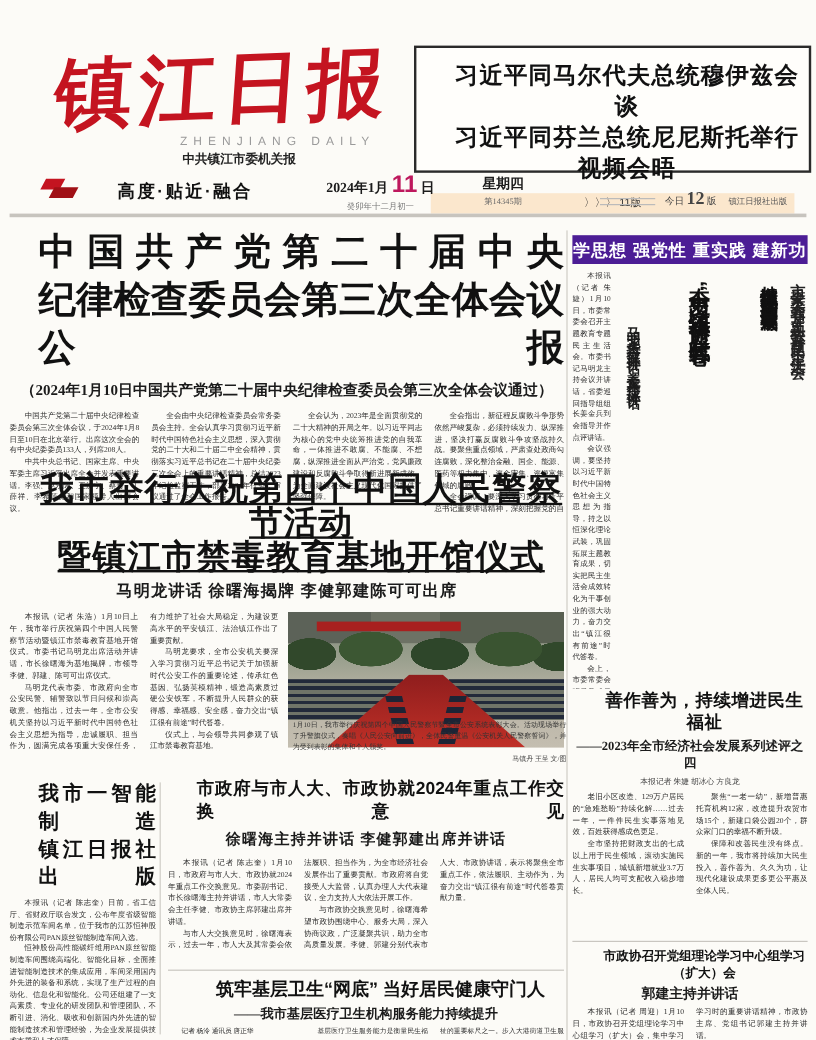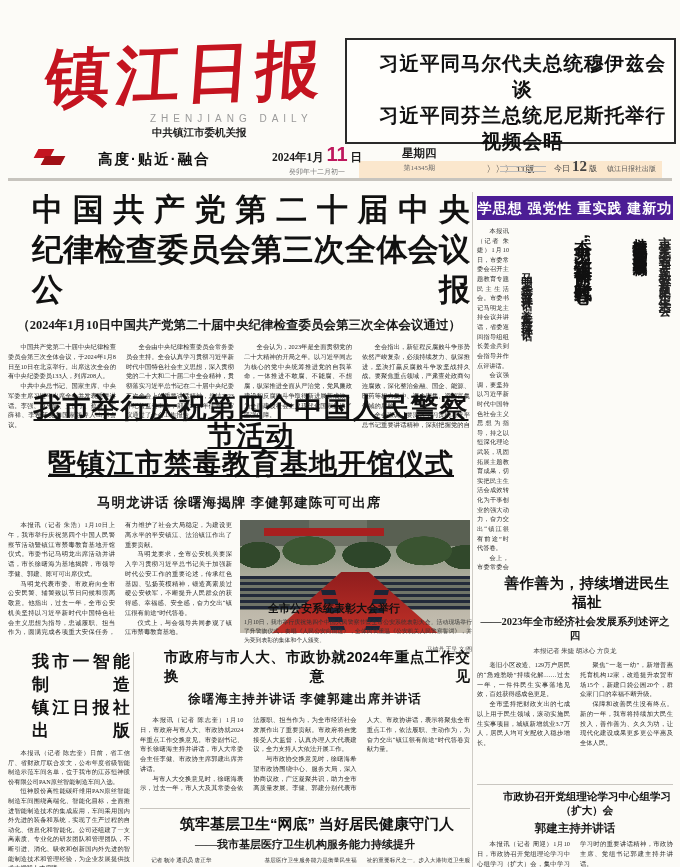--- a/index.html
+++ b/index.html
@@ -71,21 +71,21 @@
   .ms-body{margin-top:4px;height:122px;}
 
   .zx{left:477px;top:784px;width:196px;border-top:1px solid #c9c6c0;padding-top:5px;}
   .zx-t{font-size:10.5px;text-align:center;}
   .zx-s{font-size:11.5px;font-weight:700;text-align:center;margin:3px 0 3px;}
   .zx-body{height:46px;}
 
   
   .police{left:8px;top:394px;width:462px;}
   .po-t{font-size:28px;line-height:28px;text-align:center;letter-spacing:1px;text-decoration:underline;}
-  .po-sub{font-size:13.5px;text-align:center;margin-top:16px;letter-spacing:1px;}
+  .po-sub{font-size:13.5px;text-align:center;margin-top:6px;letter-spacing:1px;}
   .po-row{display:flex;margin-top:8px;}
   .po-body{width:224px;height:166px;}
   .photo{width:230px;height:113px;margin-left:8px;position:relative;overflow:hidden;
          background:linear-gradient(#7e8678 0%,#9aa08e 35%,#b7b2a4 60%,#c4beb0 100%);}
   .ph-bldg{position:absolute;left:0;top:0;width:100%;height:26px;
            background:linear-gradient(90deg,#5c6258 0 30%,#6d7265 30% 55%,#596052 55% 100%);}
   .ph-banner{position:absolute;left:24px;top:8px;width:120px;height:8px;background:#a8201f;}
   .ph-trees{position:absolute;left:0;top:12px;width:100%;height:42px;
      background:
        radial-gradient(ellipse 36px 22px at 8% 55%,#31482b 60%,transparent 61%),
@@ -240,21 +240,20 @@
         <div class="ph-crowdL"></div>
         <div class="ph-crowdR"></div>
         <div class="ph-carpet"></div>
         <div class="ph-guardL"></div>
         <div class="ph-guardR"></div>
       </div>
     </div>
   </div>
 
   <div class="abs caption">
-    <div class="hd cap-t">全市公安系统表彰大会举行</div>
     <div class="cap-x">1月10日，我市举行庆祝第四个中国人民警察节暨全市公安系统表彰大会。活动现场举行了升警旗仪式，奏唱《人民公安向前进》，全体民警重温《公安机关人民警察誓词》，并为受到表彰的集体和个人颁奖。</div>
     <div class="cap-c">马镇丹 王呈 文/图</div>
   </div>
 
   <div class="abs smart">
     <div class="hd sm-t jt">我市一智能制造</div>
     <div class="hd sm-t jt">镇江日报社出版</div>
     <div class="sm-body tt" style="font-size:6.2px">
         <p>本报讯（记者 陈志奎）日前，省工信厅、省财政厅联合发文，公布年度省级智能制造示范车间名单，位于我市的江苏恒神股份有限公司PAN原丝智能制造车间入选。</p>
         <p>恒神股份高性能碳纤维用PAN原丝智能制造车间围绕高端化、智能化目标，全面推进智能制造技术的集成应用，车间采用国内外先进的装备和系统，实现了生产过程的自动化、信息化和智能化。公司还组建了一支高素质、专业化的研发团队和管理团队，不断引进、消化、吸收和创新国内外先进的智能制造技术和管理经验，为企业发展提供技术支撑和人才保障。</p>

